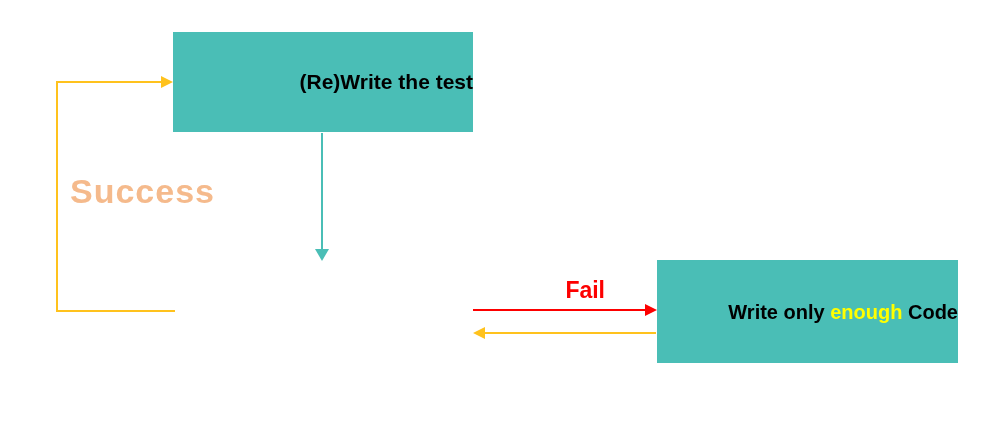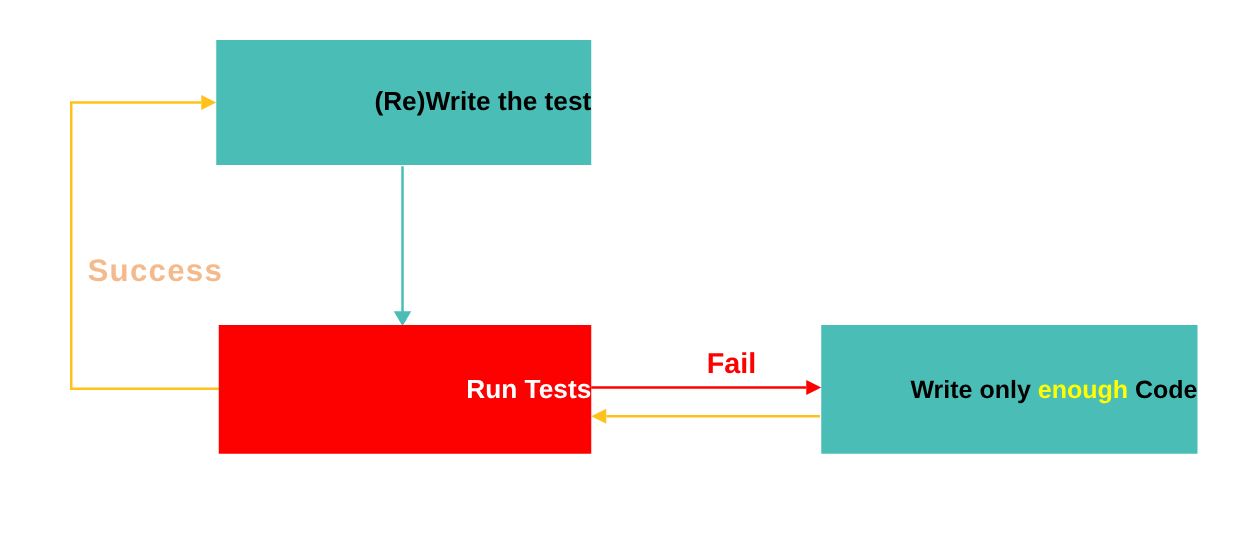--- a/index.html
+++ b/index.html
@@ -48,24 +48,23 @@
   .node-run-tests{left:175px;top:260px;width:298px;height:103px;}
   .node-write-code{left:657px;top:260px;width:301px;height:103px;font-size:20px;}
   .hl{color:var(--highlight-yellow);}
   .edge-label{
     position:absolute;
     font-weight:bold;
     white-space:nowrap;
   }
   .label-success{
     left:70px;top:172px;
-    font-size:25px;
+    font-size:34px;
     color:var(--peach);
     letter-spacing:1px;
-    margin-top:31px;
   }
   .label-fail{
     left:505px;top:277px;
     width:100px;
     text-align:right;
     font-size:23px;
     color:var(--red);
   }
 </style>
 </head>
@@ -85,23 +84,20 @@
     <polygon points="657,310 645,304 645,316" class="fill-red"></polygon>
 
     <line x1="656" y1="333" x2="485" y2="333" class="stroke-gold"></line>
     <polygon points="473,333 485,327 485,339" class="fill-gold"></polygon>
   </svg>
 
   <div class="node node-teal node-write-test">
     <span>(Re)Write the test</span>
   </div>
 
-  <div class="node node-red node-run-tests">
-    <span>Run Tests</span>
-  </div>
 
   <div class="node node-teal node-write-code">
     <span><span>Write only </span><span class="hl">enough</span><span> Code</span></span>
   </div>
 
   <div class="edge-label label-success">Success</div>
   <div class="edge-label label-fail">Fail</div>
 
 </div>
 

